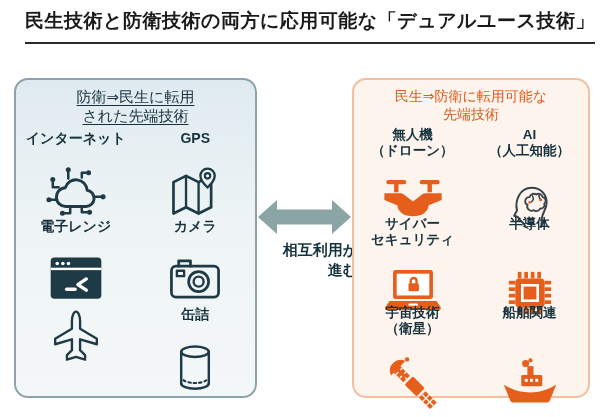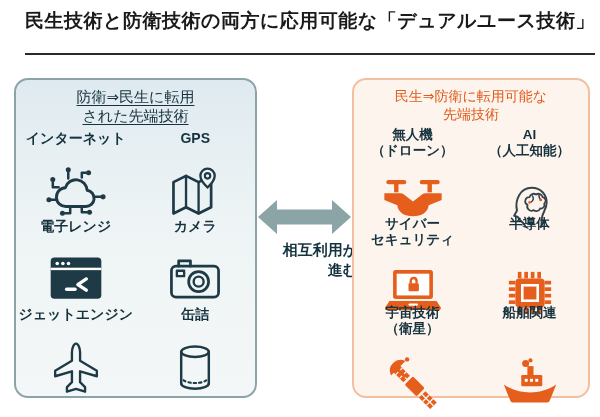--- a/index.html
+++ b/index.html
@@ -5,21 +5,21 @@
   html,body{margin:0;padding:0;}
   body{
     width:600px;height:417px;position:relative;background:#ffffff;
     font-family:"Liberation Sans","DejaVu Sans",sans-serif;
     overflow:hidden;
   }
   .title{
     position:absolute;left:25px;top:8px;
     font-size:19px;font-weight:bold;color:#1a1a1a;
     letter-spacing:.5px;
-    border-bottom:2px solid #2a2a2a;padding-bottom:19px;
+    border-bottom:2px solid #2a2a2a;padding-bottom:8px;
     white-space:nowrap;
   }
   .panel{
     position:absolute;top:78px;height:320px;box-sizing:border-box;
     border-radius:14px;
   }
   .panel.left{
     left:14px;width:243px;
     border:2px solid #8ca4a9;
     background:linear-gradient(180deg,#dfeaf0 0%,#eef4f5 45%,#f4f7f7 100%);
@@ -137,21 +137,20 @@
           <path class="lstroke" d="M14 13 v-6 h13 v6"></path>
           <rect class="lstroke" x="6" y="13" width="52" height="34" rx="5"></rect>
           <rect class="lstroke-thin" x="12" y="18" width="8" height="6"></rect>
           <circle class="lstroke" cx="36" cy="30" r="11"></circle>
           <circle class="lstroke-thin" cx="36" cy="30" r="5.5"></circle>
         </svg>
       </div>
     </div>
 
     <div class="cell">
-      <div class="label">ジェットエンジン</div>
       <div class="icon-wrap">
         <svg width="58" height="58" viewBox="0 0 64 62">
           <path class="lstroke-thin" d="M32 3 c2.5 0 4.5 5 4.5 10 v9 L55 33 v6 L36.5 33.5 v12 l5.5 5.5 v5 L32 53 l-10 3 v-5 l5.5-5.5 v-12 L9 39 v-6 l18.5-11 v-9 C27.5 8 29.5 3 32 3 Z"></path>
         </svg>
       </div>
     </div>
 
     <div class="cell">
       <div class="label">缶詰</div>
       <div class="icon-wrap">

